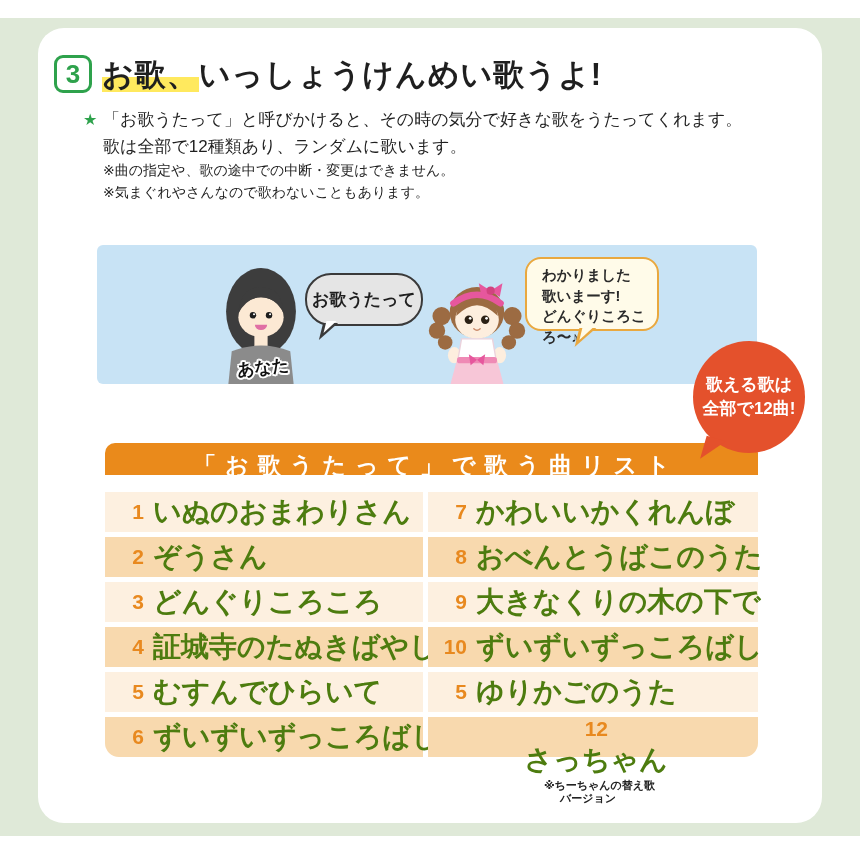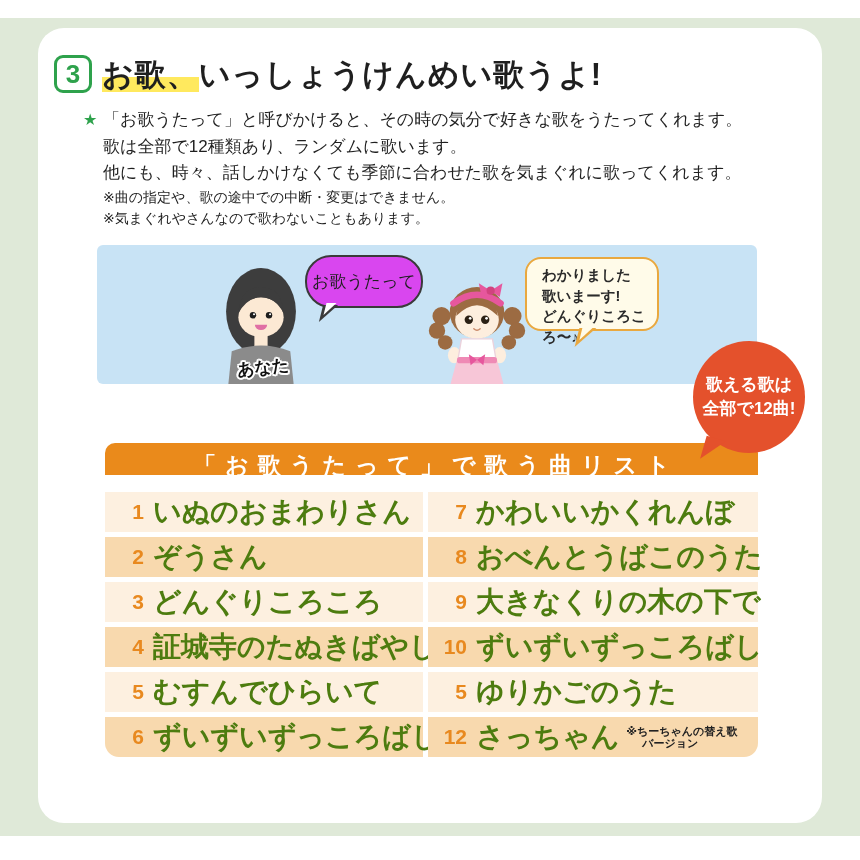--- a/index.html
+++ b/index.html
@@ -27,24 +27,24 @@
 
   
   .scene { position:absolute; left:59px; top:217px; width:660px; height:139px;
     background:#c8e3f5; border-radius:6px; overflow:hidden; }
   .person-svg { position:absolute; left:112px; top:8px; }
   .doll-svg { position:absolute; left:330px; top:22px; }
   .user-label { position:absolute; left:140px; top:111px; font-size:17px; font-weight:bold;
     color:#111; transform:rotate(-6deg); white-space:nowrap;
     text-shadow:-2px 0 #fff,2px 0 #fff,0 -2px #fff,0 2px #fff,
       -1.5px -1.5px #fff,1.5px 1.5px #fff,-1.5px 1.5px #fff,1.5px -1.5px #fff; }
-  .bubble-user { position:absolute; left:208px; top:10px; width:118px; height:53px;
-    background:#d946ef; border:2.5px solid #3a3a3a; border-radius:26px;
+  .bubble-user { position:absolute; left:208px; top:28px; width:118px; height:53px;
+    background:#e5e5e5; border:2.5px solid #3a3a3a; border-radius:26px;
     display:flex; align-items:center; justify-content:center;
-    font-size:17px; font-weight:normal; color:#1f1f1f; }
+    font-size:17px; font-weight:bold; color:#1f1f1f; }
   .bubble-user::before { content:""; position:absolute; bottom:-16px; left:14px;
     border-style:solid; border-width:17px 15px 0 0;
     border-color:#3a3a3a transparent transparent transparent; transform:skewX(-14deg); }
   .bubble-user::after { content:""; position:absolute; bottom:-9px; left:18px;
     border-style:solid; border-width:12px 10px 0 0;
     border-color:#fff transparent transparent transparent; transform:skewX(-14deg); }
   .bubble-doll { position:absolute; left:428px; top:12px; width:134px; height:74px;
     background:#fffbe9; border:2.5px solid #e9a83f; border-radius:16px;
     padding:6px 0 0 15px; font-size:14.5px; font-weight:bold; color:#2a2a2a; line-height:20.5px; }
   .bubble-doll::before { content:""; position:absolute; bottom:-18px; left:50px;
@@ -68,42 +68,41 @@
     background:#ea8a1b; border-radius:10px 10px 0 0; color:#fff;
     font-size:23px; font-weight:bold; letter-spacing:9px; text-align:center; line-height:45px;
     text-indent:9px; white-space:nowrap; }
   .col { position:absolute; top:464px; }
   .col-left { left:67px; width:318px; }
   .col-right { left:390px; width:330px; }
   .song-row { height:40px; margin-bottom:5px; display:flex; align-items:center; padding-left:6px; }
   .song-row.light { background:#fdf0e0; }
   .song-row.dark { background:#f8d9ae; }
   .col-left .song-row:last-child { border-radius:0 0 0 14px; }
-  .col-right .song-row:last-child { border-radius:0 0 14px 0; }
+  .col-right .song-row:last-child { border-radius:0 0 14px 0;flex-direction:column; }
   .num { width:33px; text-align:right; font-size:21px; font-weight:bold; color:#e8891f;
     margin-right:9px; flex-shrink:0; }
   .song { font-size:28px; font-weight:bold; color:#4d7c0f; white-space:nowrap; }
   .song-note { margin-left:7px; font-size:11px; font-weight:bold; color:#222; line-height:12.5px; }
   .song-note .n2 { padding-left:16px; }
 </style>
 </head>
 <body>
 
 <div class="page">
   <div class="green-band"></div>
   <div class="card">
 
     <div class="section-num">3</div>
     <h1 class="title"><span class="hl">お歌、</span><span>いっしょうけんめい歌うよ!</span></h1>
 
     <span class="star">★</span>
     <div class="desc-lines">
       <div class="desc-line">「お歌うたって」と呼びかけると、その時の気分で好きな歌をうたってくれます。</div>
       <div class="desc-line">歌は全部で12種類あり、ランダムに歌います。</div>
-      <div class="desc-line">他にも、時々、話しかけなくても季節に合わせた歌を気まぐれに歌ってくれます。</div>
       <div class="desc-note">※曲の指定や、歌の途中での中断・変更はできません。</div>
       <div class="desc-note">※気まぐれやさんなので歌わないこともあります。</div>
     </div>
 
     <div class="scene">
       <svg class="person-svg" width="104" height="135" viewBox="0 0 110 143">
         <ellipse cx="55" cy="62" rx="37" ry="46" fill="#3d3d3d"></ellipse>
         <rect x="48" y="86" width="14" height="16" fill="#fce9d4"></rect>
         <ellipse cx="55" cy="68" rx="24" ry="21" fill="#fce9d4"></ellipse>
         <path d="M31,64 Q33,36 55,36 Q77,36 79,64 Q70,47 55,47 Q40,47 31,64 Z" fill="#3d3d3d"></path>

